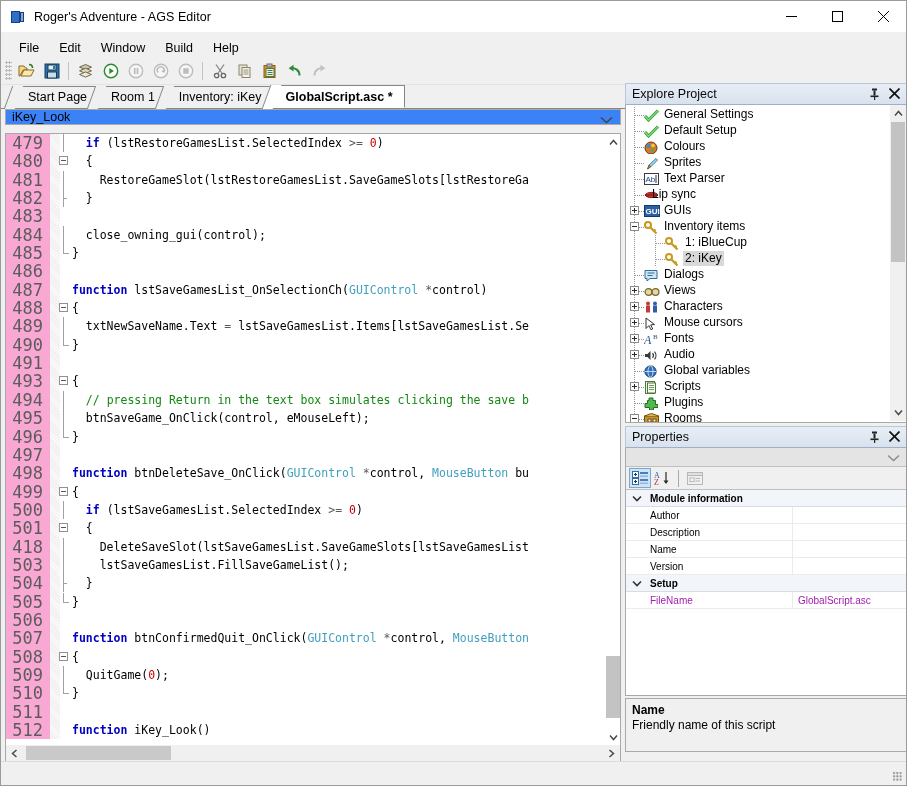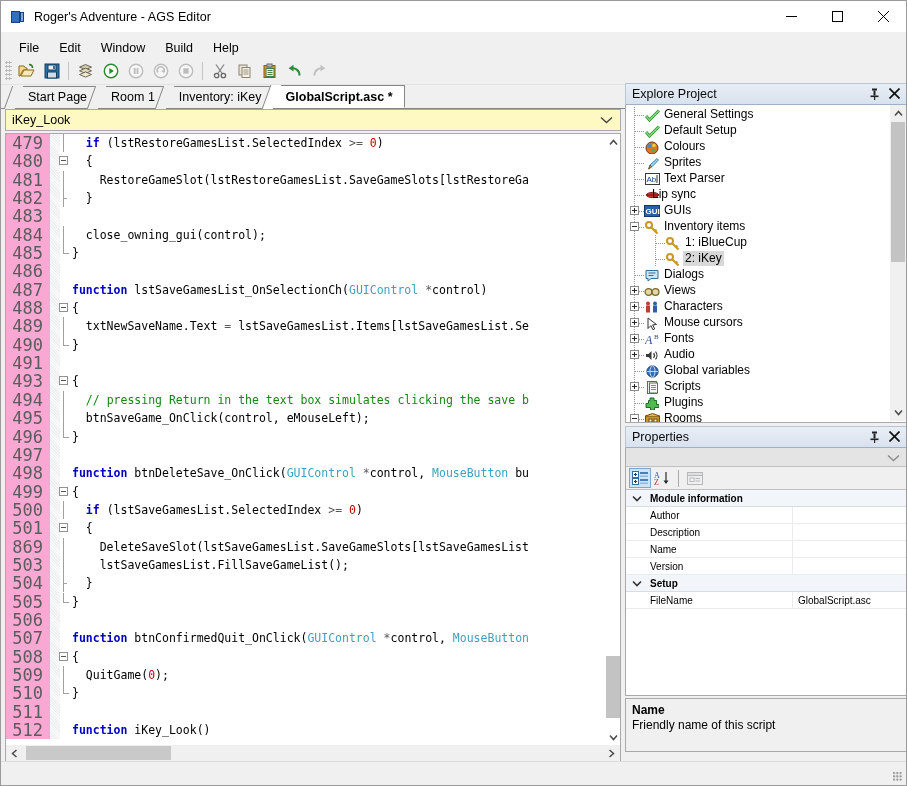--- a/index.html
+++ b/index.html
@@ -151,22 +151,22 @@
     display: flex; align-items: center; gap: 9px;
   }
 
   
   .editor-wrap {
     position: absolute;
     left: 4px; top: 108px;
     width: 616px; height: 654px;
   }
   .combo {
-    height: 22px;
-    background: #fef9c3;
+    height: 16px;
+    background: #3b82f6;
     border: 1px solid #a9a9a9;
     display: flex; align-items: center;
     padding: 0 4px 0 6px;
     font-size: 12.5px;
     position: relative;
   }
   .combo .chev {
     position: absolute; right: 7px; top: 4px;
   }
   .codearea {
@@ -348,21 +348,21 @@
     content: ""; position: absolute;
     left: 1px; top: 3px; width: 5px; height: 1px; background: #2a2a2a;
   }
   .exp.plus::after {
     content: ""; position: absolute;
     left: 3px; top: 1px; width: 1px; height: 5px; background: #2a2a2a;
   }
   .ticon {
     position: absolute;
     width: 16px; height: 14px;
-    display: flex; align-items: center; justify-content: center;
+    display: flex; align-items: center; 
   }
   .tlabel {
     position: absolute;
     padding: 0 2px;
     line-height: 15px;
   }
   .tlabel.sel { background: #d8d8d8; }
 
   .props {
     position: absolute;
@@ -412,21 +412,21 @@
     padding-left: 2px;
     color: #000;
   }
   .prow .pval {
     flex: 1;
     padding-left: 5px;
     border-left: 1px solid #ebebeb;
     color: #000;
     height: 17px; line-height: 17px;
   }
-  .prow.dim .pname, .prow.dim .pval { color: #000000; }
+  .prow.dim .pname, .prow.dim .pval { color: #a21caf; }
 
   .pdesc {
     position: absolute;
     left: 0; top: 272px;
     width: 282px; height: 54px;
     background: #f0f0f0;
     border: 1px solid #a9a9a9;
     padding: 4px 6px;
     font-size: 12px;
   }
@@ -796,21 +796,21 @@
               </tr>
               <tr>
                 <td class="ln">501</td>
                 <td class="fold">
                   <div class="strip"></div>
                   <div class="box"></div>
                 </td>
                 <td class="src">  {</td>
               </tr>
               <tr>
-                <td class="ln">869</td>
+                <td class="ln">418</td>
                 <td class="fold">
                   <div class="strip"></div>
                   <div class="vline"></div>
                 </td>
                 <td class="src">    DeleteSaveSlot(lstSaveGamesList.SaveGameSlots[lstSaveGamesList</td>
               </tr>
               <tr>
                 <td class="ln">503</td>
                 <td class="fold">
                   <div class="strip"></div>

